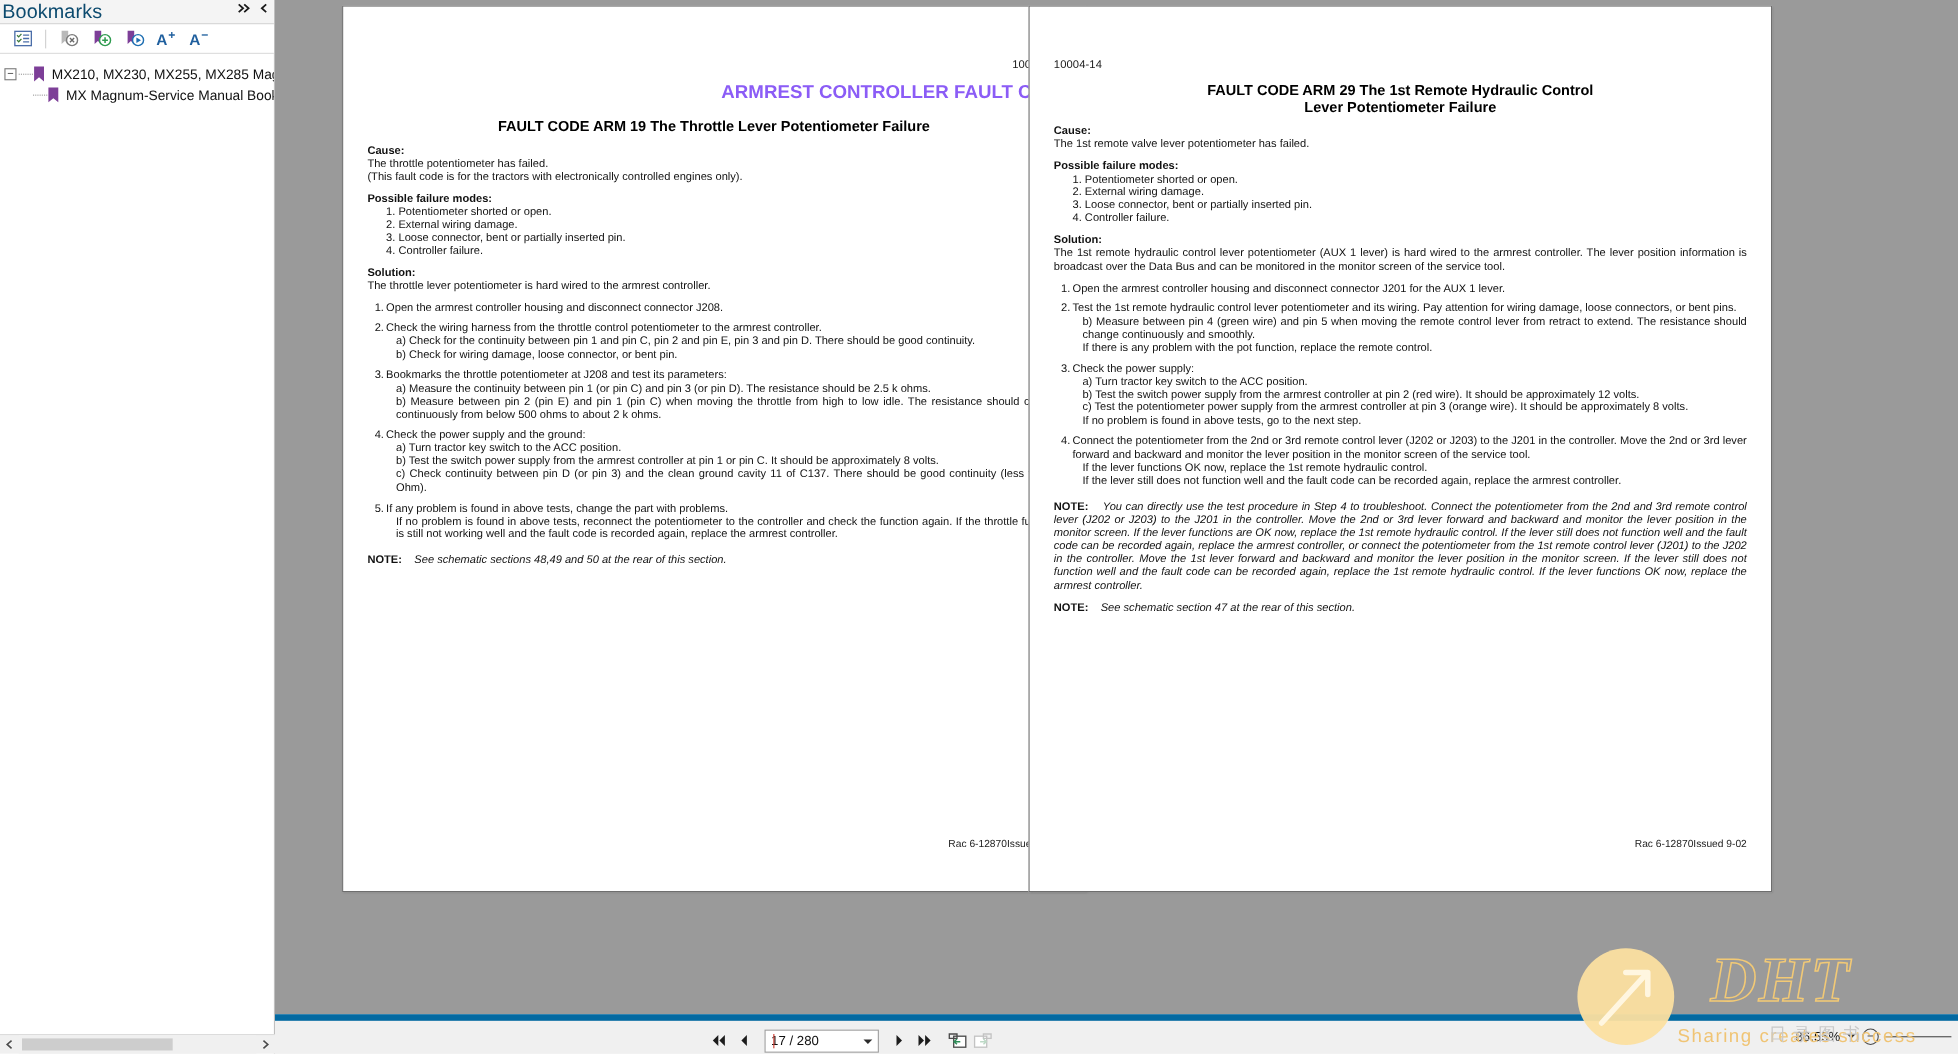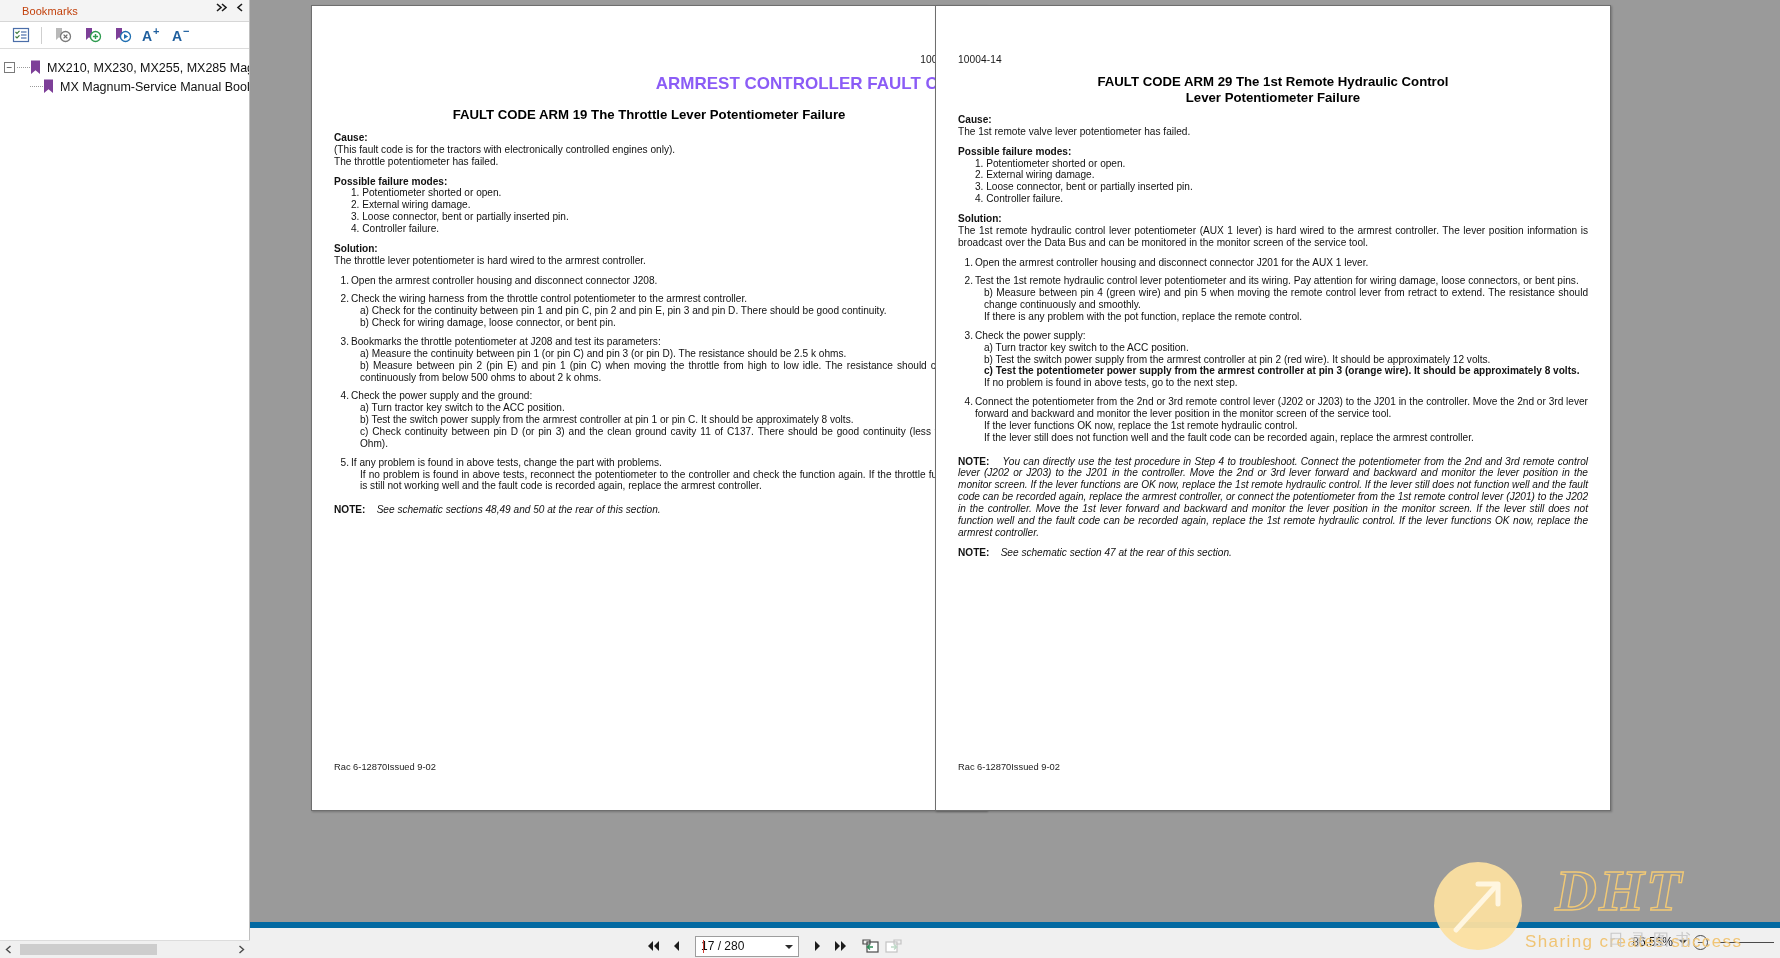--- a/index.html
+++ b/index.html
@@ -16,21 +16,21 @@
   #bookmarks-panel {
     position: absolute; left: 0; top: 0; width: 250px; height: 958px;
     background: #ffffff; border-right: 1px solid #bfbfbf;
   }
   #bookmarks-header {
     position: relative; height: 22px; background: #f4f4f4;
     border-bottom: 1px solid #d6d6d6;
     display: flex; align-items: center;
   }
   #bookmarks-title {
-    font-size: 11px; color: #c2410c; padding-left: 22px; letter-spacing: .1px;
+    font-size: 18px; color: #0c4a6e; padding-left: 2px; letter-spacing: .1px;
   }
   .hdr-btns { position: absolute; right: 5px; top: 3px; display: flex; gap: 7px; align-items: center; }
   .hdr-btn { font-size: 11px; color: #222; line-height: 1; cursor: default; }
 
   #bookmarks-toolbar {
     height: 27px; border-bottom: 1px solid #dcdcdc; background: #ffffff;
     display: flex; align-items: center; padding-left: 6px; gap: 0px;
   }
   .tb-item { width: 30px; height: 24px; display: flex; align-items: center; justify-content: center; position: relative; }
   .tb-sep { width: 1px; height: 17px; background: #cfcfcf; margin: 0 5px; }
@@ -97,21 +97,21 @@
   .spacer { height: 8px; }
   .spacer-sm { height: 5px; }
 
   ol.numlist { margin: 0; padding: 0; list-style: none; }
   ol.numlist > li { position: relative; padding-left: 17px; margin-bottom: 7px; }
   ol.numlist > li > .nmark { position: absolute; left: 0; width: 15px; text-align: right; }
   .sub { display: block; }
 
   .footer-line {
     position: absolute; bottom: 38px; left: 22px; right: 22px;
-    display: flex; justify-content: flex-start;
+    display: flex; justify-content: flex-end;
     font-size: 9.3px; color: #222;
   }
 
   
   #bottom-bar {
     position: absolute; left: 250px; right: 0; bottom: 0; height: 36px;
     background: #f0f0f0; border-top: 6px solid #0369a1;
     display: flex; align-items: center;
   }
   #nav-cluster {
@@ -290,22 +290,22 @@
 
     <div class="page" id="page-left">
       <div class="page-inner">
         <div class="pg-num right-side">10004-13</div>
 
         <div class="doc-title" style="top:68px;">ARMREST CONTROLLER FAULT CODES</div>
         <div class="doc-subtitle" style="top:101px;">FAULT CODE ARM 19 The Throttle Lever Potentiometer Failure</div>
 
         <div class="body-col" style="left:22px; right:22px; top:126px;">
           <div class="b">Cause:</div>
+          <div>The throttle potentiometer has failed.</div>
           <div>(This fault code is for the tractors with electronically controlled engines only).</div>
-          <div>The throttle potentiometer has failed.</div>
           <div class="spacer"></div>
           <div class="b">Possible failure modes:</div>
           <div style="padding-left:17px;">
             <div><span class="nm">1.&nbsp;</span><span>Potentiometer shorted or open.</span></div>
             <div><span class="nm">2.&nbsp;</span><span>External wiring damage.</span></div>
             <div><span class="nm">3.&nbsp;</span><span>Loose connector, bent or partially inserted pin.</span></div>
             <div><span class="nm">4.&nbsp;</span><span>Controller failure.</span></div>
           </div>
           <div class="spacer"></div>
           <div class="b">Solution:</div>
@@ -392,21 +392,21 @@
               <span class="nmark">2.</span>
               <span class="sub">Test the 1st remote hydraulic control lever potentiometer and its wiring. Pay attention for wiring damage, loose connectors, or bent pins.</span>
               <span class="sub" style="padding-left:9px;">b) Measure between pin 4 (green wire) and pin 5 when moving the remote control lever from retract to extend. The resistance should change continuously and smoothly.</span>
               <span class="sub" style="padding-left:9px;">If there is any problem with the pot function, replace the remote control.</span>
             </li>
             <li>
               <span class="nmark">3.</span>
               <span class="sub">Check the power supply:</span>
               <span class="sub" style="padding-left:9px;">a) Turn tractor key switch to the ACC position.</span>
               <span class="sub" style="padding-left:9px;">b) Test the switch power supply from the armrest controller at pin 2 (red wire). It should be approximately 12 volts.</span>
-              <span class="sub" style="padding-left:9px;font-weight:bold;">c) Test the potentiometer power supply from the armrest controller at pin 3 (orange wire). It should be approximately 8 volts.</span>
+              <span class="sub" style="padding-left:9px;">c) Test the potentiometer power supply from the armrest controller at pin 3 (orange wire). It should be approximately 8 volts.</span>
               <span class="sub" style="padding-left:9px;">If no problem is found in above tests, go to the next step.</span>
             </li>
             <li>
               <span class="nmark">4.</span>
               <span class="sub">Connect the potentiometer from the 2nd or 3rd remote control lever (J202 or J203) to the J201 in the controller. Move the 2nd or 3rd lever forward and backward and monitor the lever position in the monitor screen of the service tool.</span>
               <span class="sub" style="padding-left:9px;">If the lever functions OK now, replace the 1st remote hydraulic control.</span>
               <span class="sub" style="padding-left:9px;">If the lever still does not function well and the fault code can be recorded again, replace the armrest controller.</span>
             </li>
           </ol>
 

